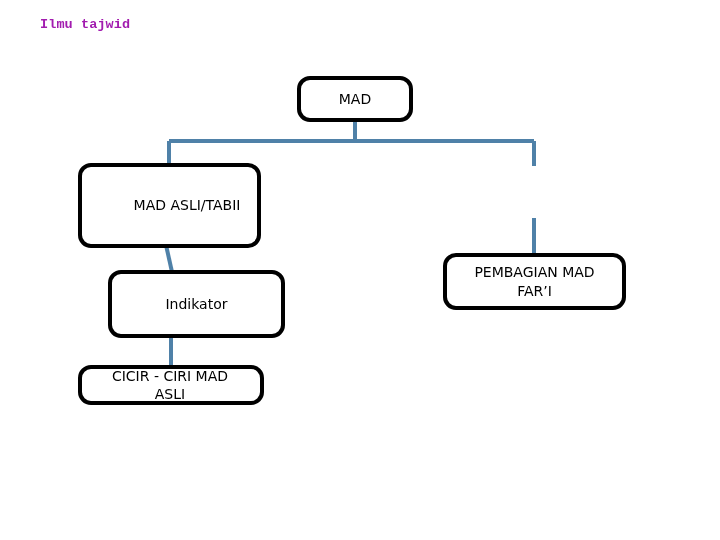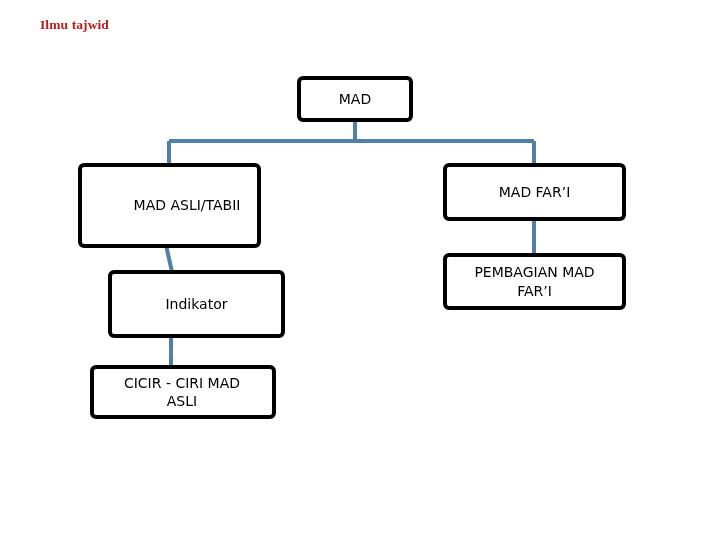--- a/index.html
+++ b/index.html
@@ -23,24 +23,24 @@
     width: 720px;
     height: 540px;
     background: #ffffff;
   }
 
   
   #slide-title {
     position: absolute;
     left: 40px;
     top: 17px;
-    font-family: Liberation Serif, serif;
+    font-family: Liberation Mono, monospace;
     font-size: 13.5px;
     font-weight: bold;
-    color: #b91c1c;
+    color: #a21caf;
     letter-spacing: 0.1px;
     white-space: nowrap;
     text-align: center;
   }
 
   
   #connectors {
     position: absolute;
     left: 0;
     top: 0;
@@ -48,21 +48,21 @@
     height: 540px;
     pointer-events: none;
   }
 
   
   .node {
     position: absolute;
     box-sizing: border-box;
     background: #ffffff;
     border: 4px solid #000000;
-    border-radius: 6px;
+    border-radius: 13px;
     display: flex;
     align-items: center;
     justify-content: center;
     text-align: center;
     color: #000000;
     font-family: "DejaVu Sans", sans-serif;
     font-size: 14px;
     line-height: 1.32;
     padding: 2px 8px;
   }
@@ -72,21 +72,21 @@
     width: 100%;
     white-space: pre-line;
   }
 
   
   #node-mad            { left: 297px; top: 76px;  width: 116px; height: 46px; }
   #node-mad-asli       { left: 78px;  top: 163px; width: 183px; height: 85px; padding-left: 43px; }
   #node-mad-fari       { left: 443px; top: 163px; width: 183px; height: 58px; }
   #node-indikator      { left: 84px;  top: 270px; width: 177px; height: 68px; margin-left: 24px; }
   #node-pembagian      { left: 443px; top: 253px; width: 183px; height: 57px; text-align: center; }
-  #node-cicir          { left: 90px;  top: 365px; width: 186px; height: 54px; padding-left: 6px; }
+  #node-cicir          { left: 78px;  top: 365px; width: 186px; height: 40px; padding-left: 6px; }
 </style>
 </head>
 <body>
 
 <div id="slide">
 
   <div id="slide-title">Ilmu tajwid</div>
 
   <svg id="connectors" viewBox="0 0 720 540" width="720" height="540">
 
@@ -106,23 +106,20 @@
   </svg>
 
   <div class="node" id="node-mad">
     <span class="node-label">MAD</span>
   </div>
 
   <div class="node" id="node-mad-asli">
     <span class="node-label">MAD ASLI/TABII</span>
   </div>
 
-  <div class="node" id="node-mad-fari">
-    <span class="node-label">MAD FAR’I</span>
-  </div>
 
   <div class="node" id="node-indikator">
     <span class="node-label">Indikator</span>
   </div>
 
   <div class="node" id="node-pembagian">
     <span class="node-label">PEMBAGIAN MAD
 FAR’I</span>
   </div>
 

